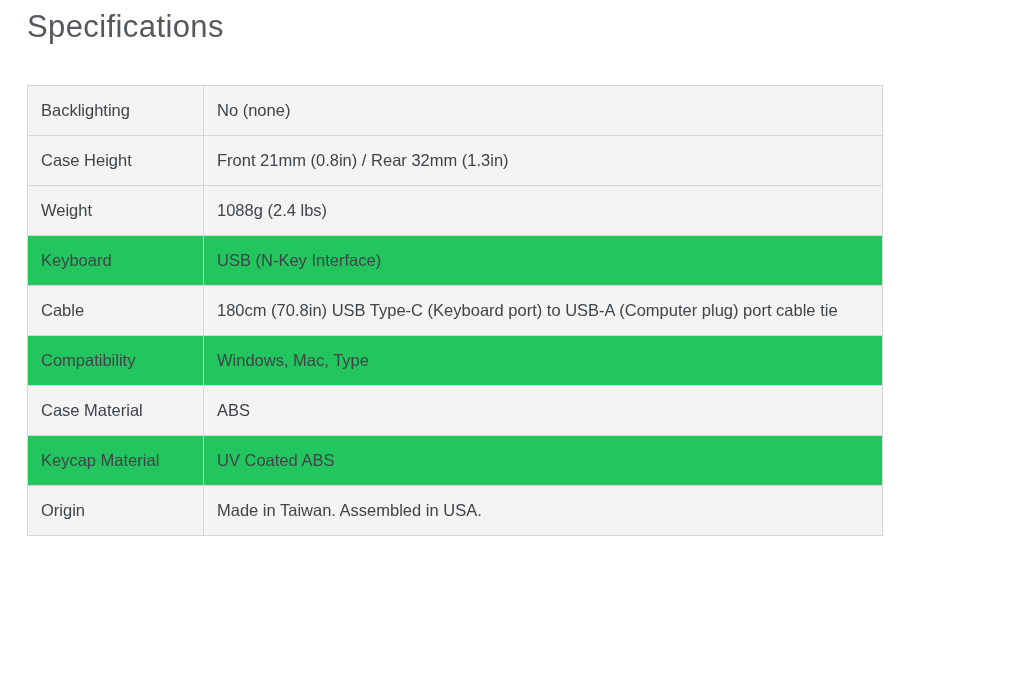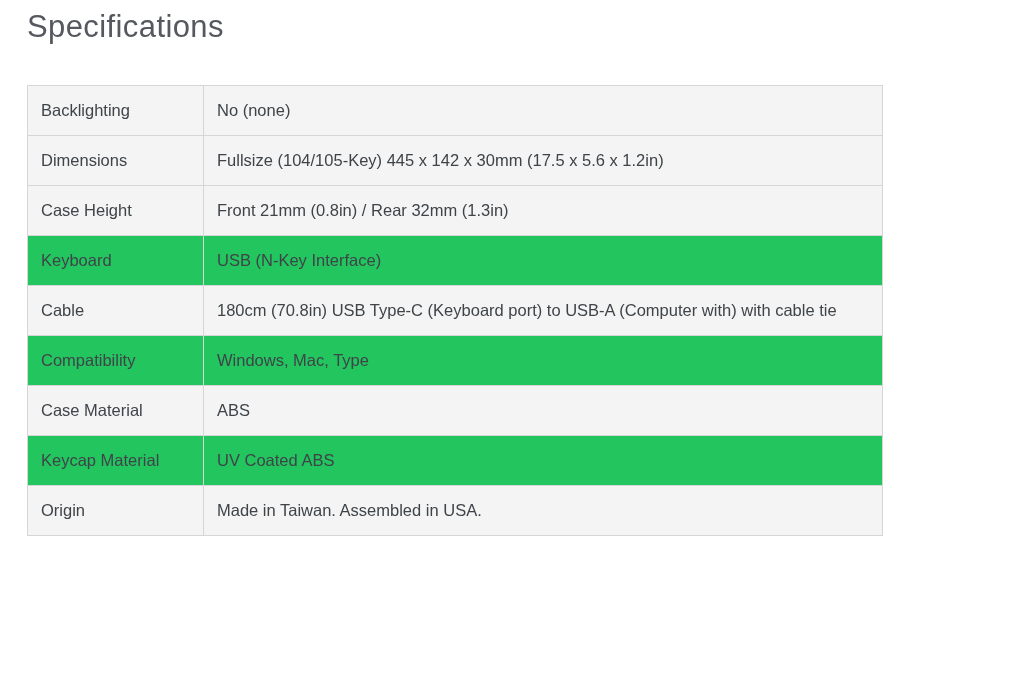--- a/index.html
+++ b/index.html
@@ -63,34 +63,34 @@
     <colgroup>
       <col class="label-col">
       <col>
     </colgroup>
     <tbody>
       <tr>
         <td>Backlighting</td>
         <td>No (none)</td>
       </tr>
       <tr>
-        <td>Dimensions</td>
-        <td>Fullsize (104/105-Key) 445 x 142 x 30mm (17.5 x 5.6 x 1.2in)</td>
+        <td>Case Height</td>
+        <td>Front 21mm (0.8in) / Rear 32mm (1.3in)</td>
       </tr>
       <tr>
-        <td>Case Height</td>
-        <td>Front 21mm (0.8in) / Rear 32mm (1.3in)</td>
+        <td>Weight</td>
+        <td>1088g (2.4 lbs)</td>
       </tr>
       <tr>
         <td>Keyboard</td>
         <td>USB (N-Key Interface)</td>
       </tr>
       <tr>
         <td>Cable</td>
-        <td>180cm (70.8in) USB Type-C (Keyboard port) to USB-A (Computer with) with cable tie</td>
+        <td>180cm (70.8in) USB Type-C (Keyboard port) to USB-A (Computer plug) port cable tie</td>
       </tr>
       <tr>
         <td>Compatibility</td>
         <td>Windows, Mac, Type</td>
       </tr>
       <tr>
         <td>Case Material</td>
         <td>ABS</td>
       </tr>
       <tr>

